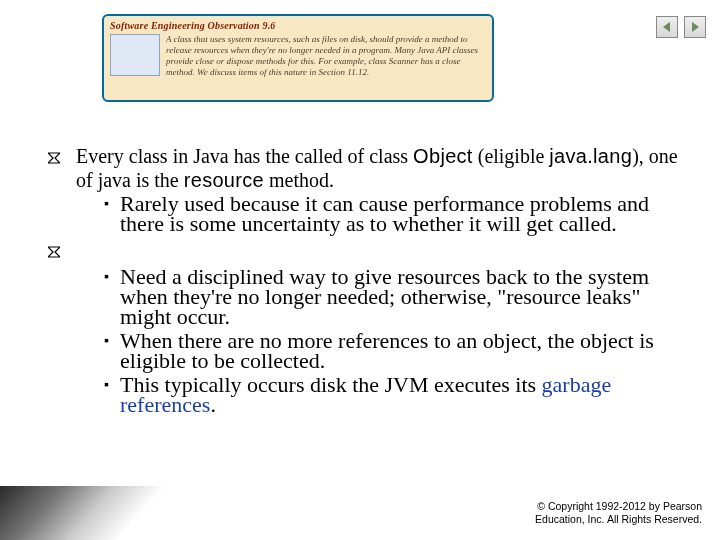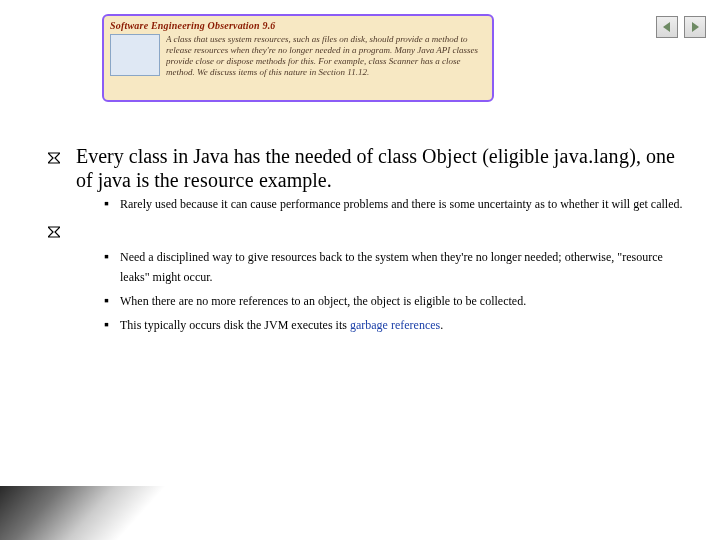--- a/index.html
+++ b/index.html
@@ -37,21 +37,21 @@
     box-sizing: border-box;
   }
   .nav-btn svg { display: block; }
 
   .callout {
     position: absolute;
     top: 14px;
     left: 102px;
     width: 392px;
     height: 88px;
-    border: 2px solid #8b5cf6;
+    border: 2px solid #0369a1;
     border-radius: 6px;
     background: #f7e8c3;
     box-sizing: border-box;
     padding: 4px 6px 4px 6px;
     display: flex;
     gap: 6px;
     overflow: hidden;
   }
   .callout .co-icon {
     width: 48px;
@@ -105,38 +105,38 @@
     color: #000;
     text-align: left;
     padding-top: 2px;
   }
   .bullet .text {
     flex: 1;
     font-size: 20px;
     line-height: 24px;
   }
   .mono {
-    font-family: Liberation Serif, serif;
+    font-family: Liberation Sans, sans-serif;
     letter-spacing: 0.3px;
   }
   .sub {
     display: flex;
     align-items: flex-start;
     margin: 2px 0 4px 56px;
   }
   .sub .smark {
     width: 16px;
     flex: 0 0 16px;
     font-size: 14px;
     line-height: 20px;
     color: #000;
   }
   .sub .stext {
     flex: 1;
-    font-size: 12px;
+    font-size: 22px;
     line-height: 20px;
   }
   .link { color: #1a3fa8; }
 
   .footer {
     position: absolute;
     bottom: 14px;
     left: 0;
     right: 18px;
     text-align: right;
@@ -180,21 +180,21 @@
     <div class="co-hdr">Software Engineering Observation 9.6</div>
     <div class="co-icon"></div>
     <div class="co-body">A class that uses system resources, such as files on disk, should provide a method to release resources when they're no longer needed in a program. Many Java API classes provide close or dispose methods for this. For example, class Scanner has a close method. We discuss items of this nature in Section 11.12.</div>
   </div>
 
   <div class="content" id="content">
       <div class="bullet">
         <div class="mark" style="font-size: 14px;"><svg width="12" height="12" viewBox="0 0 12 12" style="margin-top:6px">
             <path d="M0 1h12M0 11h12M0 1l5 5-5 5M12 1l-5 5 5 5" stroke="#000" stroke-width="1.2" fill="none"></path>
           </svg></div>
-        <div class="text"><span>Every class in Java has the needed of class </span><span class="mono">Object</span><span> (eligible </span><span class="mono">java.lang</span><span>), one of java is the </span><span class="mono">resource</span><span> example.</span></div>
+        <div class="text"><span>Every class in Java has the called of class </span><span class="mono">Object</span><span> (eligible </span><span class="mono">java.lang</span><span>), one of java is the </span><span class="mono">resource</span><span> method.</span></div>
       </div>
       <div class="sub">
         <div class="smark">▪</div>
         <div class="stext"><span>Rarely used because it can cause performance problems and there is some uncertainty as to whether it will get called.</span></div>
       </div>
       <div class="bullet">
         <div class="mark" style="font-size: 14px;"><svg width="12" height="12" viewBox="0 0 12 12" style="margin-top:6px">
             <path d="M0 1h12M0 11h12M0 1l5 5-5 5M12 1l-5 5 5 5" stroke="#000" stroke-width="1.2" fill="none"></path>
           </svg></div>
       </div>
@@ -207,14 +207,18 @@
         <div class="stext"><span>When there are no more references to an object, the object is eligible to be collected.</span></div>
       </div>
       <div class="sub">
         <div class="smark">▪</div>
         <div class="stext"><span>This typically occurs disk the JVM executes its </span><span class="link">garbage references</span><span>.</span></div>
       </div>
     </div>
 
   <div class="shadow"></div>
 
+  <div class="footer">
+    <div>© Copyright 1992-2012 by Pearson</div>
+    <div>Education, Inc. All Rights Reserved.</div>
+  </div>
 
 </div>
 
 </body></html>

